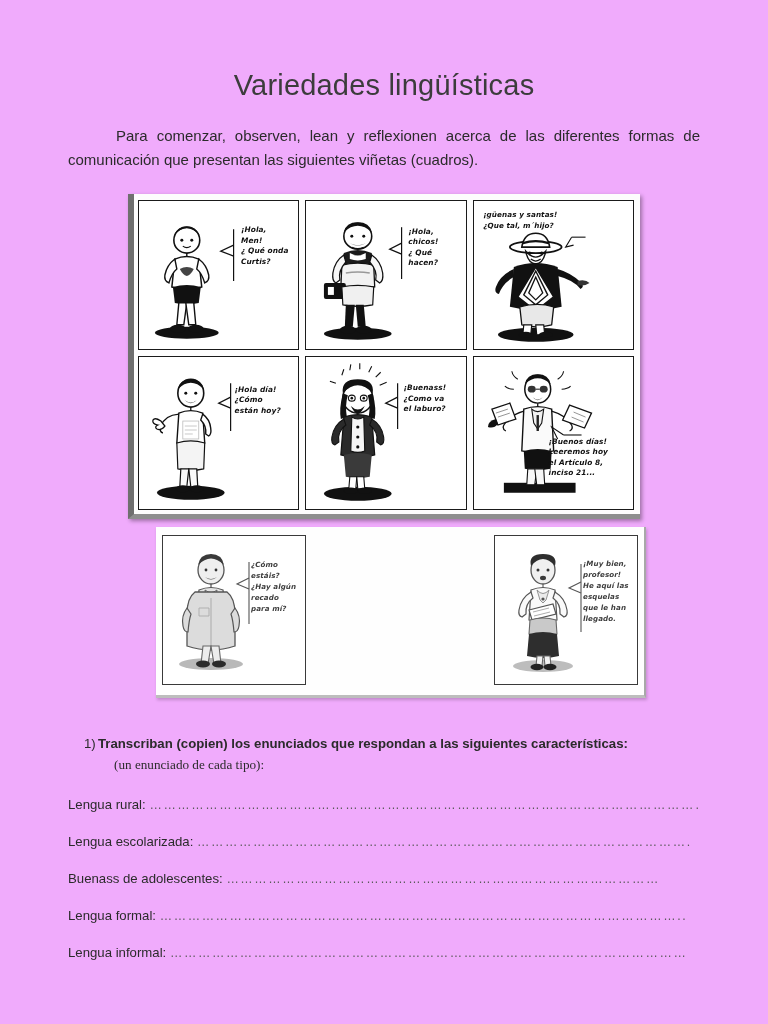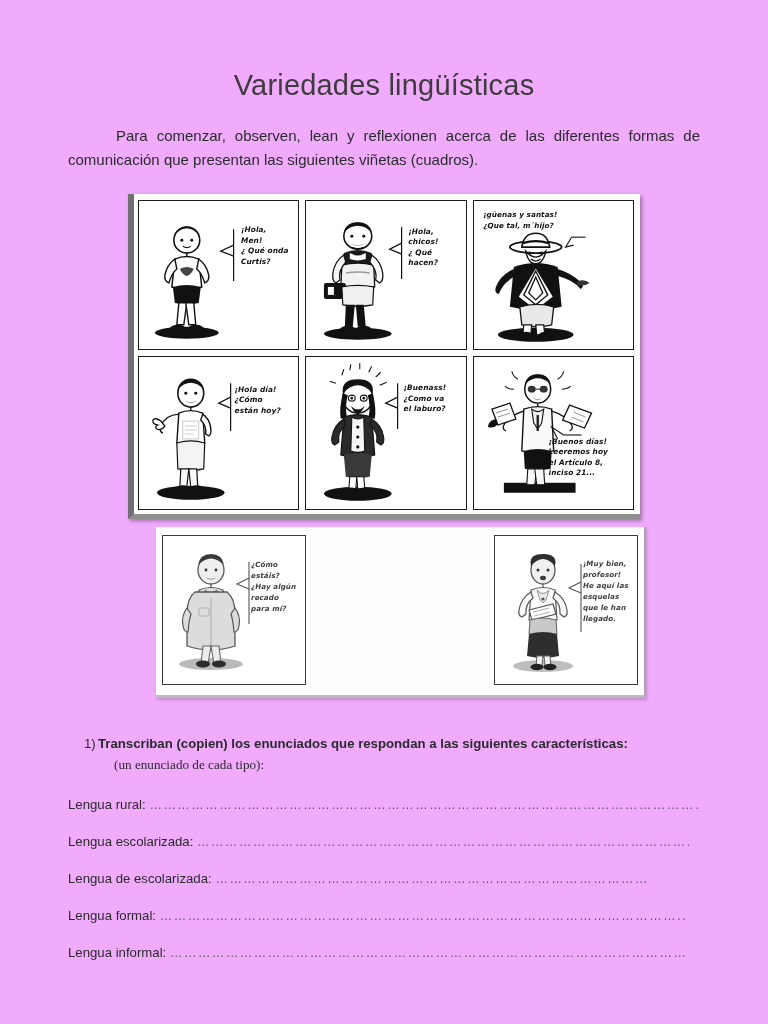--- a/index.html
+++ b/index.html
@@ -451,21 +451,21 @@
       <span class="fill-label">Lengua rural:</span>
       <span class="dots">…………………………………………………………………………………………………………</span>
     </div>
 
     <div class="fill-line">
       <span class="fill-label">Lengua escolarizada:</span>
       <span class="dots">…………………………………………………………………………………………….</span>
     </div>
 
     <div class="fill-line">
-      <span class="fill-label">Lengua de escolarizada:</span>
+      <span class="fill-label">Buenass de adolescentes:</span>
       <span class="dots">…………………………………………………………………………………</span>
     </div>
 
     <div class="fill-line">
       <span class="fill-label">Lengua formal:</span>
       <span class="dots">…………………………………………………………………………………………………..</span>
     </div>
 
     <div class="fill-line">
       <span class="fill-label">Lengua informal:</span>

